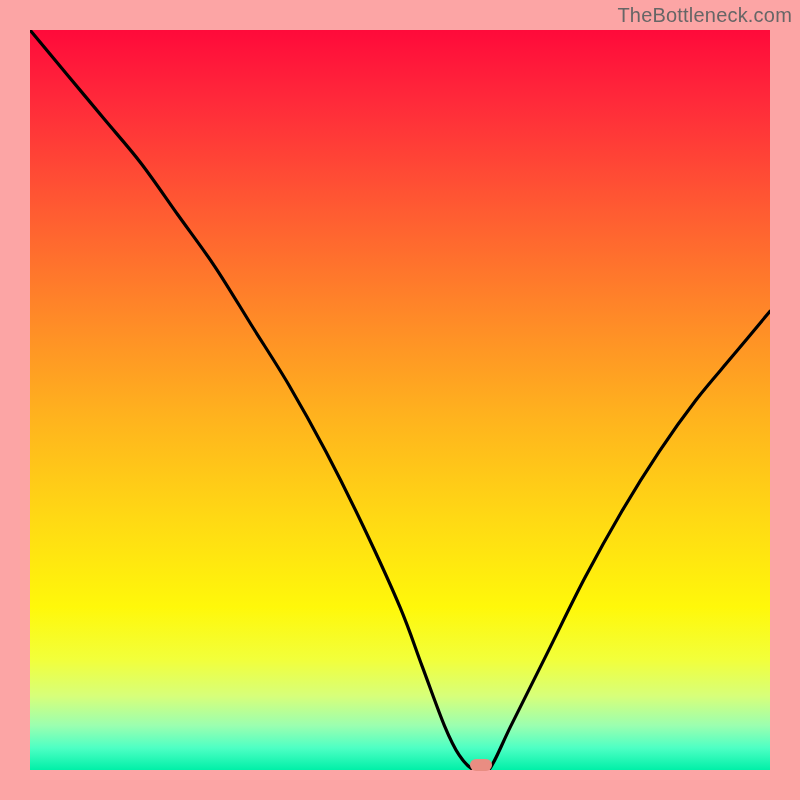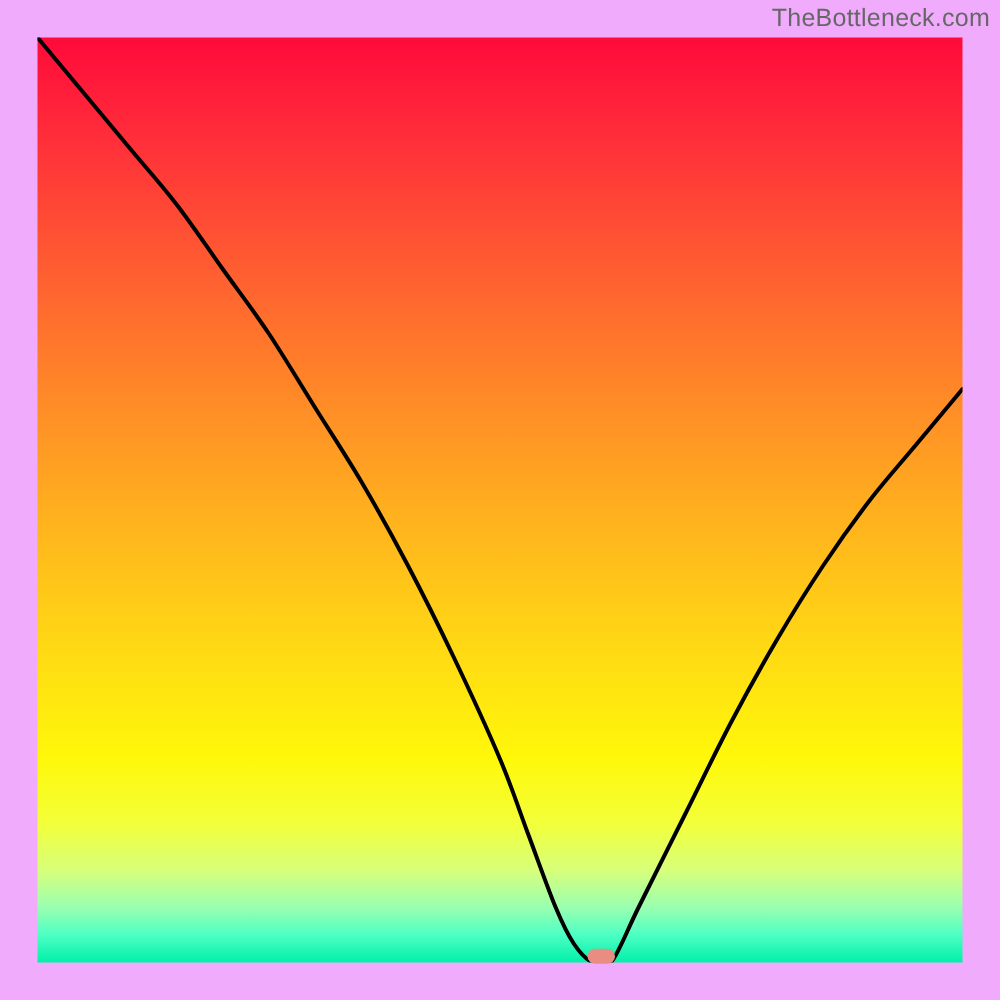--- a/index.html
+++ b/index.html
@@ -8,21 +8,21 @@
     width: 800px;
     height: 800px;
     overflow: hidden;
     background: #000;
     font-family: Arial, Helvetica, sans-serif;
   }
   .frame {
     position: relative;
     width: 800px;
     height: 800px;
-    background: #f0abfc;
+    background: #fca5a5;
   }
   .plot-area {
     position: absolute;
     left: 30px;
     top: 30px;
     width: 740px;
     height: 740px;
     background: linear-gradient(to bottom,
       #ff0a3a 0%,
       #ff2b3a 10%,

